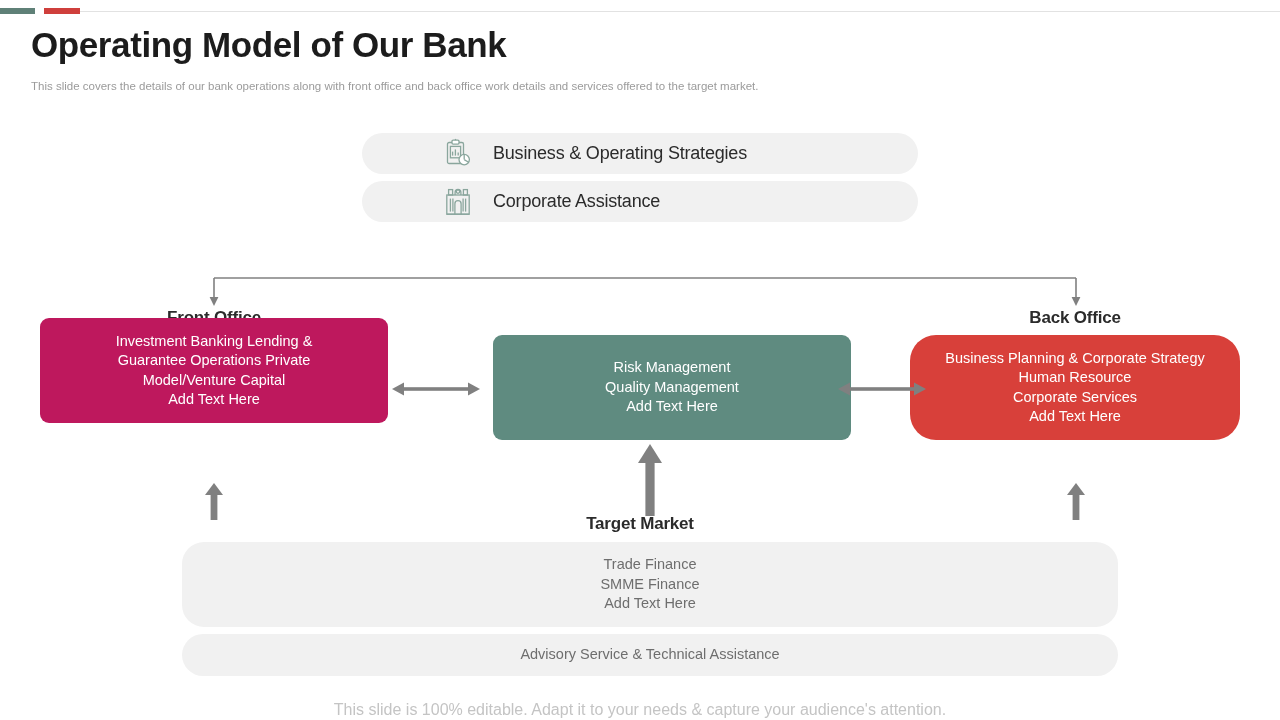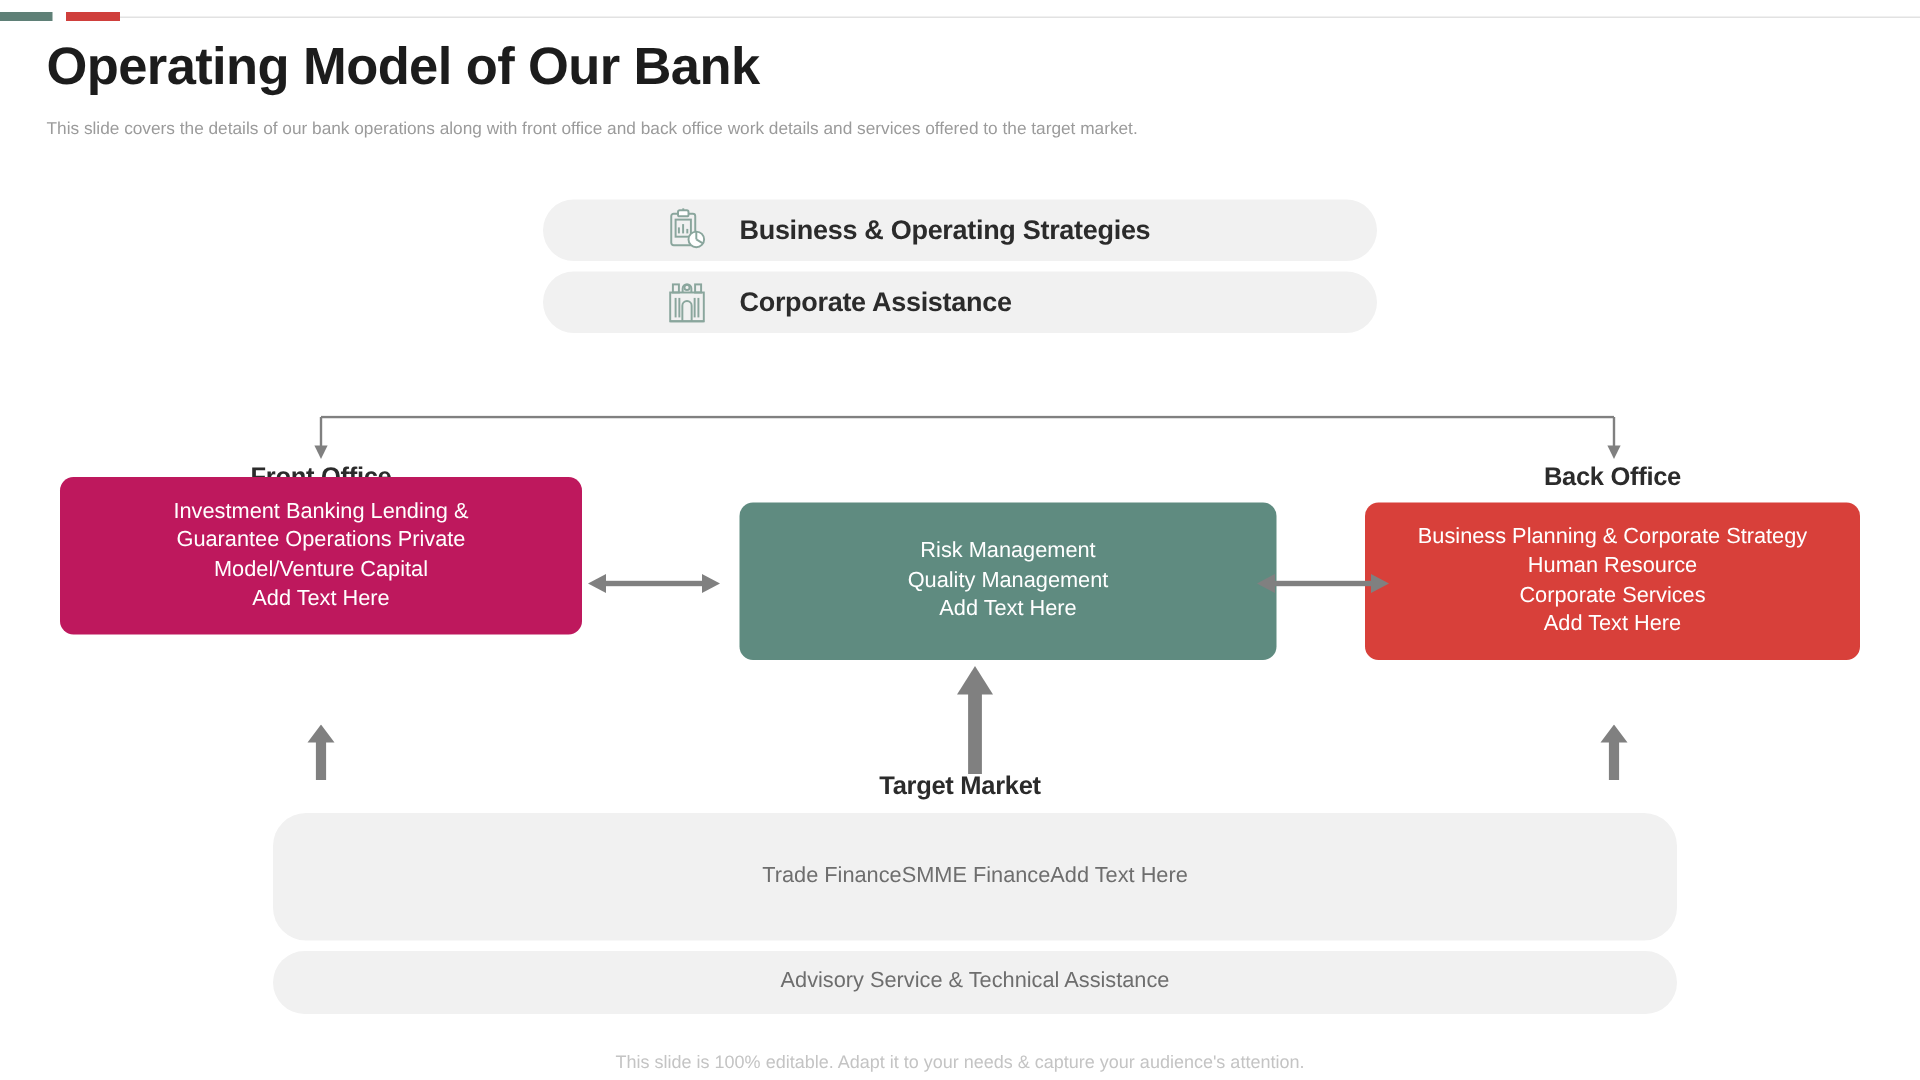--- a/index.html
+++ b/index.html
@@ -97,21 +97,21 @@
     width: 36px;
     height: 34px;
     display: flex;
     align-items: center;
     justify-content: center;
   }
   .pill-label {
     position: absolute;
     left: 131px;
     font-size: 18px;
-    font-weight: bold;
+    font-weight: normal;
     color: #2b2b2b;
     letter-spacing: -0.2px;
     white-space: nowrap;
   }
 
   
   .bracket {
     position: absolute;
     left: 205px;
     top: 277px;
@@ -154,20 +154,21 @@
   .box-center {
     left: 471px; top: 335px;
     width: 358px; height: 105px;
     background: #5f8b80;
     margin-left: 22px;
   }
   .box-back {
     left: 910px; top: 335px;
     width: 330px; height: 105px;
     background: #d8403a;
+    border-radius: 26px;
   }
   .box-line { display: block; }
 
   
   .h-arrow {
     position: absolute;
     top: 380px;
     width: 88px;
     height: 18px;
   }
@@ -193,21 +194,21 @@
     font-size: 17px;
     font-weight: bold;
     color: #2b2b2b;
     letter-spacing: -0.2px;
   }
   .grey-box {
     position: absolute;
     background: #f1f1f1;
     border-radius: 22px;
     display: flex;
-    flex-direction: row;
+    flex-direction: column;
     align-items: center;
     justify-content: center;
     color: #6e6e6e;
     font-size: 14.5px;
     line-height: 19.5px;
     text-align: center;
   }
   .grey-box-services {
     left: 182px; top: 542px;
     width: 936px; height: 85px;
@@ -217,21 +218,21 @@
     width: 936px; height: 42px;
   }
 
   
   .footer-note {
     position: absolute;
     left: 0;
     top: 701px;
     width: 1280px;
     text-align: center;
-    font-size: 12px;
+    font-size: 16px;
     color: #c4c4c4;
   }
 </style>
 </head>
 <body>
 
 <div class="slide">
 
   <div class="accent-row">
     <div class="accent-bar-teal"></div>

